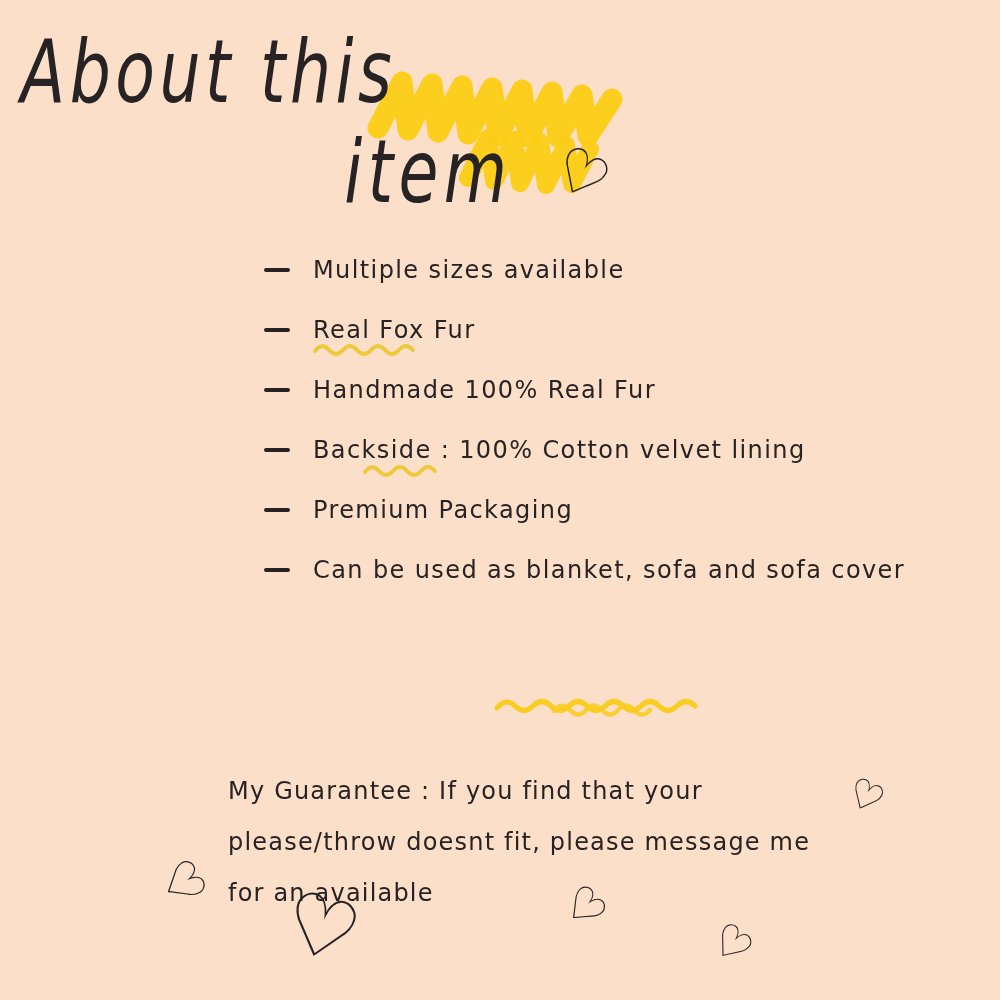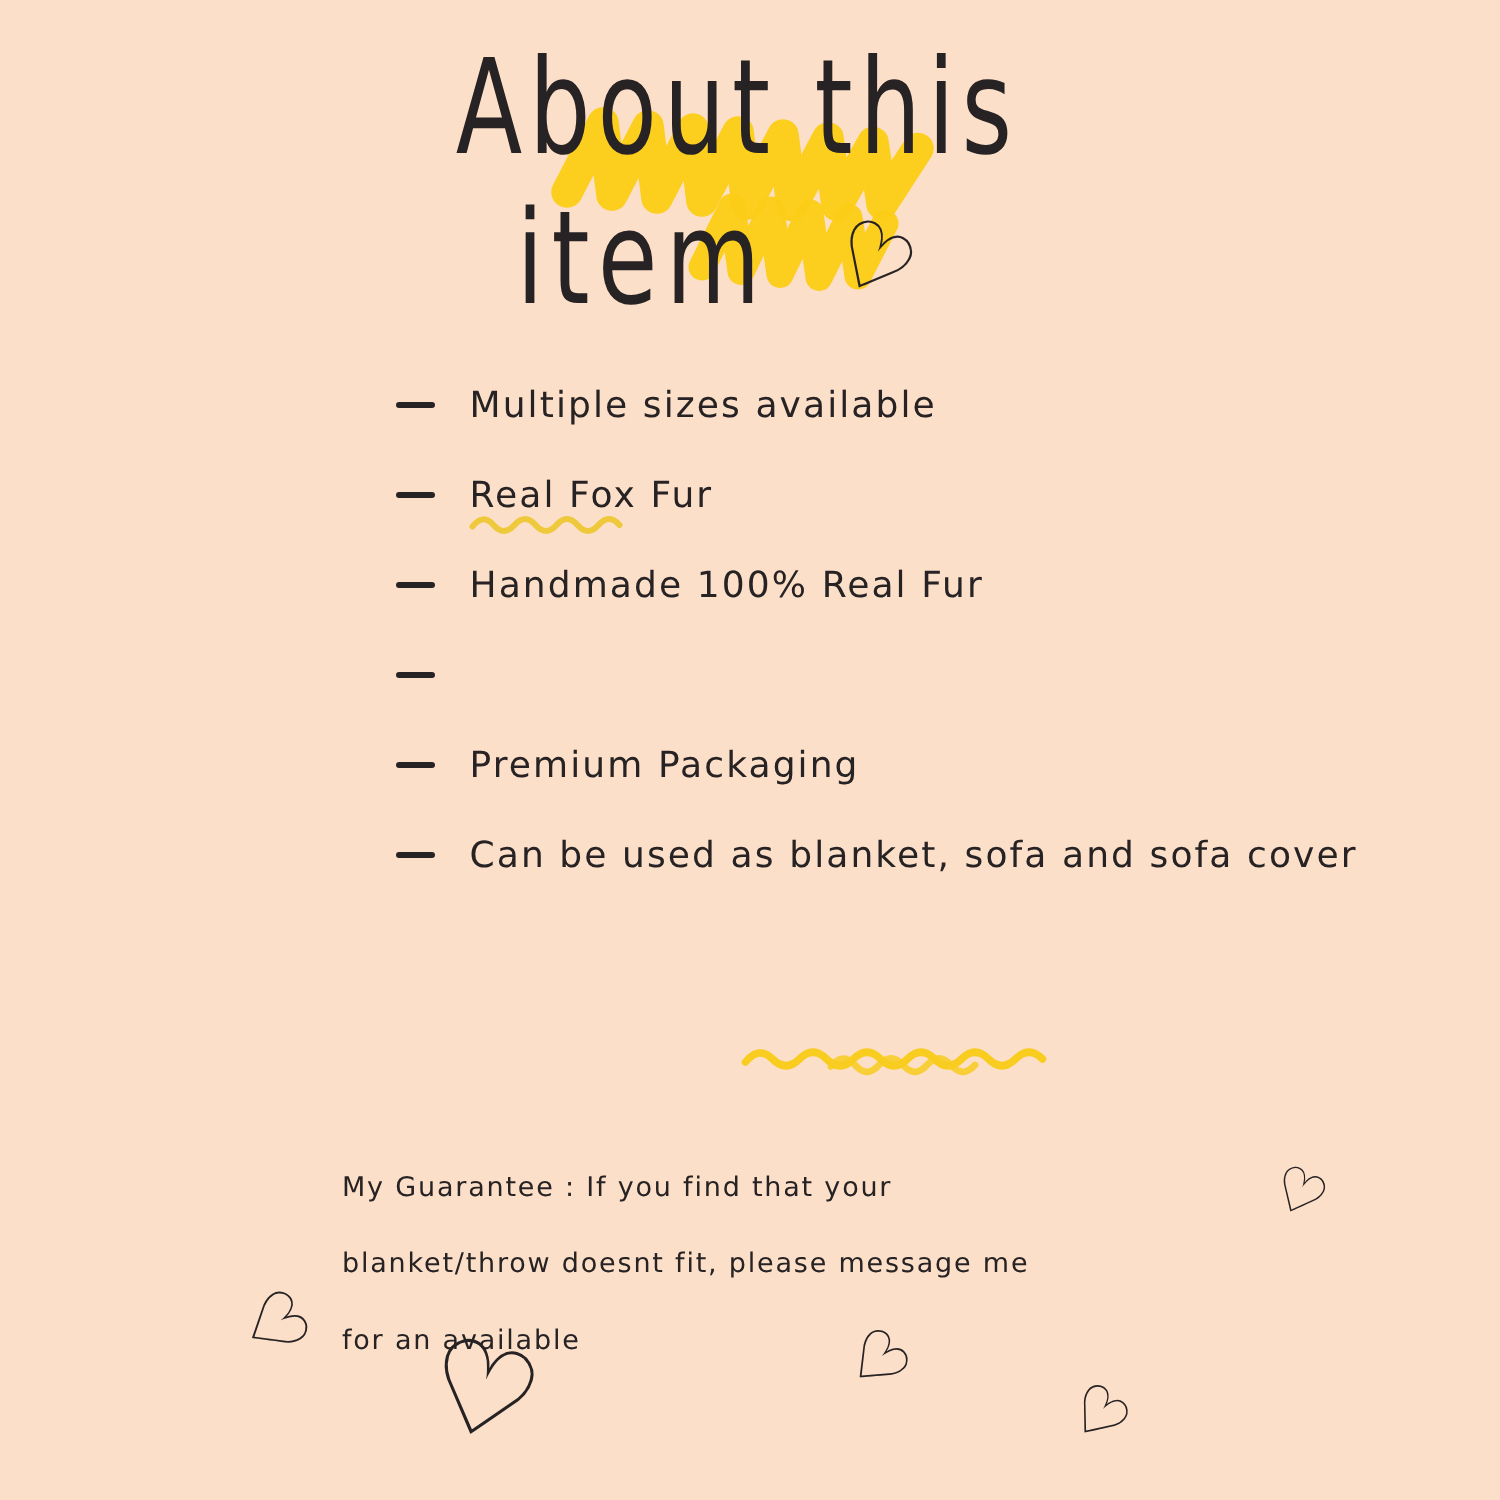--- a/index.html
+++ b/index.html
@@ -20,21 +20,22 @@
     position: absolute;
     left: 0; top: 0;
     z-index: 1;
     pointer-events: none;
   }
   .title-wrap {
     position: absolute;
     left: 0; top: 6px;
     width: 984px;
     z-index: 2;
-    text-align: center;
+    text-align: left;
+    font-style: italic;
   }
   .title-line1 {
     display: inline-block;
     font-size: 72px;
     letter-spacing: 5px;
     font-weight: 500;
     transform: scale(0.9, 1.22);
     transform-origin: center top;
     margin-top: 14px;
   }
@@ -95,21 +96,21 @@
 
   
   .divider-svg { position: absolute; left: 492px; top: 696px; z-index: 2; }
 
   
   .guarantee {
     position: absolute;
     left: 228px;
     top: 766px;
     z-index: 2;
-    font-size: 18px;
+    font-size: 24px;
     letter-spacing: 1.2px;
     line-height: 51px;
     white-space: nowrap;
   }
 
   
   .heart-b { left: 848px; top: 776px; font-size: 40px; transform: rotate(26deg); }
   .heart-c { left: 160px; top: 858px; font-size: 50px; transform: rotate(58deg); }
   .heart-d { left: 284px; top: 886px; font-size: 84px; transform: rotate(16deg); }
   .heart-e { left: 564px; top: 884px; font-size: 46px; transform: rotate(46deg); }
@@ -148,39 +149,45 @@
           <path d="M4,8 q7,-9 14,-1 t14,0 t14,0 t14,0 t14,0 t14,0 t14,0" fill="none" stroke="#eec93c" stroke-width="4" stroke-linecap="round"></path>
         </svg>
       </span>
     </li>
     <li class="feature-item">
       <span class="dash-bullet"></span>
       <span class="feature-label">Handmade 100% Real Fur</span>
     </li>
     <li class="feature-item">
       <span class="dash-bullet"></span>
+      <span class="feature-label">
+        <span>Backside : 100% Cotton velvet lining</span>
+        <svg class="squiggle sq-backside" width="84" height="14" viewBox="0 0 84 14">
+          <path d="M4,8 q7,-9 14,-1 t14,0 t14,0 t14,0 t14,0" fill="none" stroke="#eec93c" stroke-width="4" stroke-linecap="round"></path>
+        </svg>
+      </span>
     </li>
     <li class="feature-item">
       <span class="dash-bullet"></span>
       <span class="feature-label">Premium Packaging</span>
     </li>
     <li class="feature-item">
       <span class="dash-bullet"></span>
       <span class="feature-label">Can be used as blanket, sofa and sofa cover</span>
     </li>
   </ul>
 
   <svg class="divider-svg" width="224" height="24" viewBox="0 0 224 24">
     <path d="M5,12 q9,-11 18,-2 t18,0 t18,0 t18,0 t18,0 t18,0 t18,0 t18,0 t18,0 t18,0 t18,0" fill="none" stroke="#f8cd20" stroke-width="5" stroke-linecap="round"></path>
     <path d="M62,15 q8,-10 16,-1 t16,0 t16,0 t16,0 t16,0 t16,0" fill="none" stroke="#f8cd20" stroke-width="4.5" stroke-linecap="round" opacity="0.85"></path>
   </svg>
 
   <div class="guarantee">
     <div>My Guarantee : If you find that your</div>
-    <div>blanket/throw doesnt fit, please message me</div>
+    <div>please/throw doesnt fit, please message me</div>
     <div>for an available</div>
   </div>
 
   <span class="heart heart-b">♡</span>
   <span class="heart heart-c">♡</span>
   <span class="heart heart-d">♡</span>
   <span class="heart heart-e">♡</span>
   <span class="heart heart-f">♡</span>
 
 </div>

